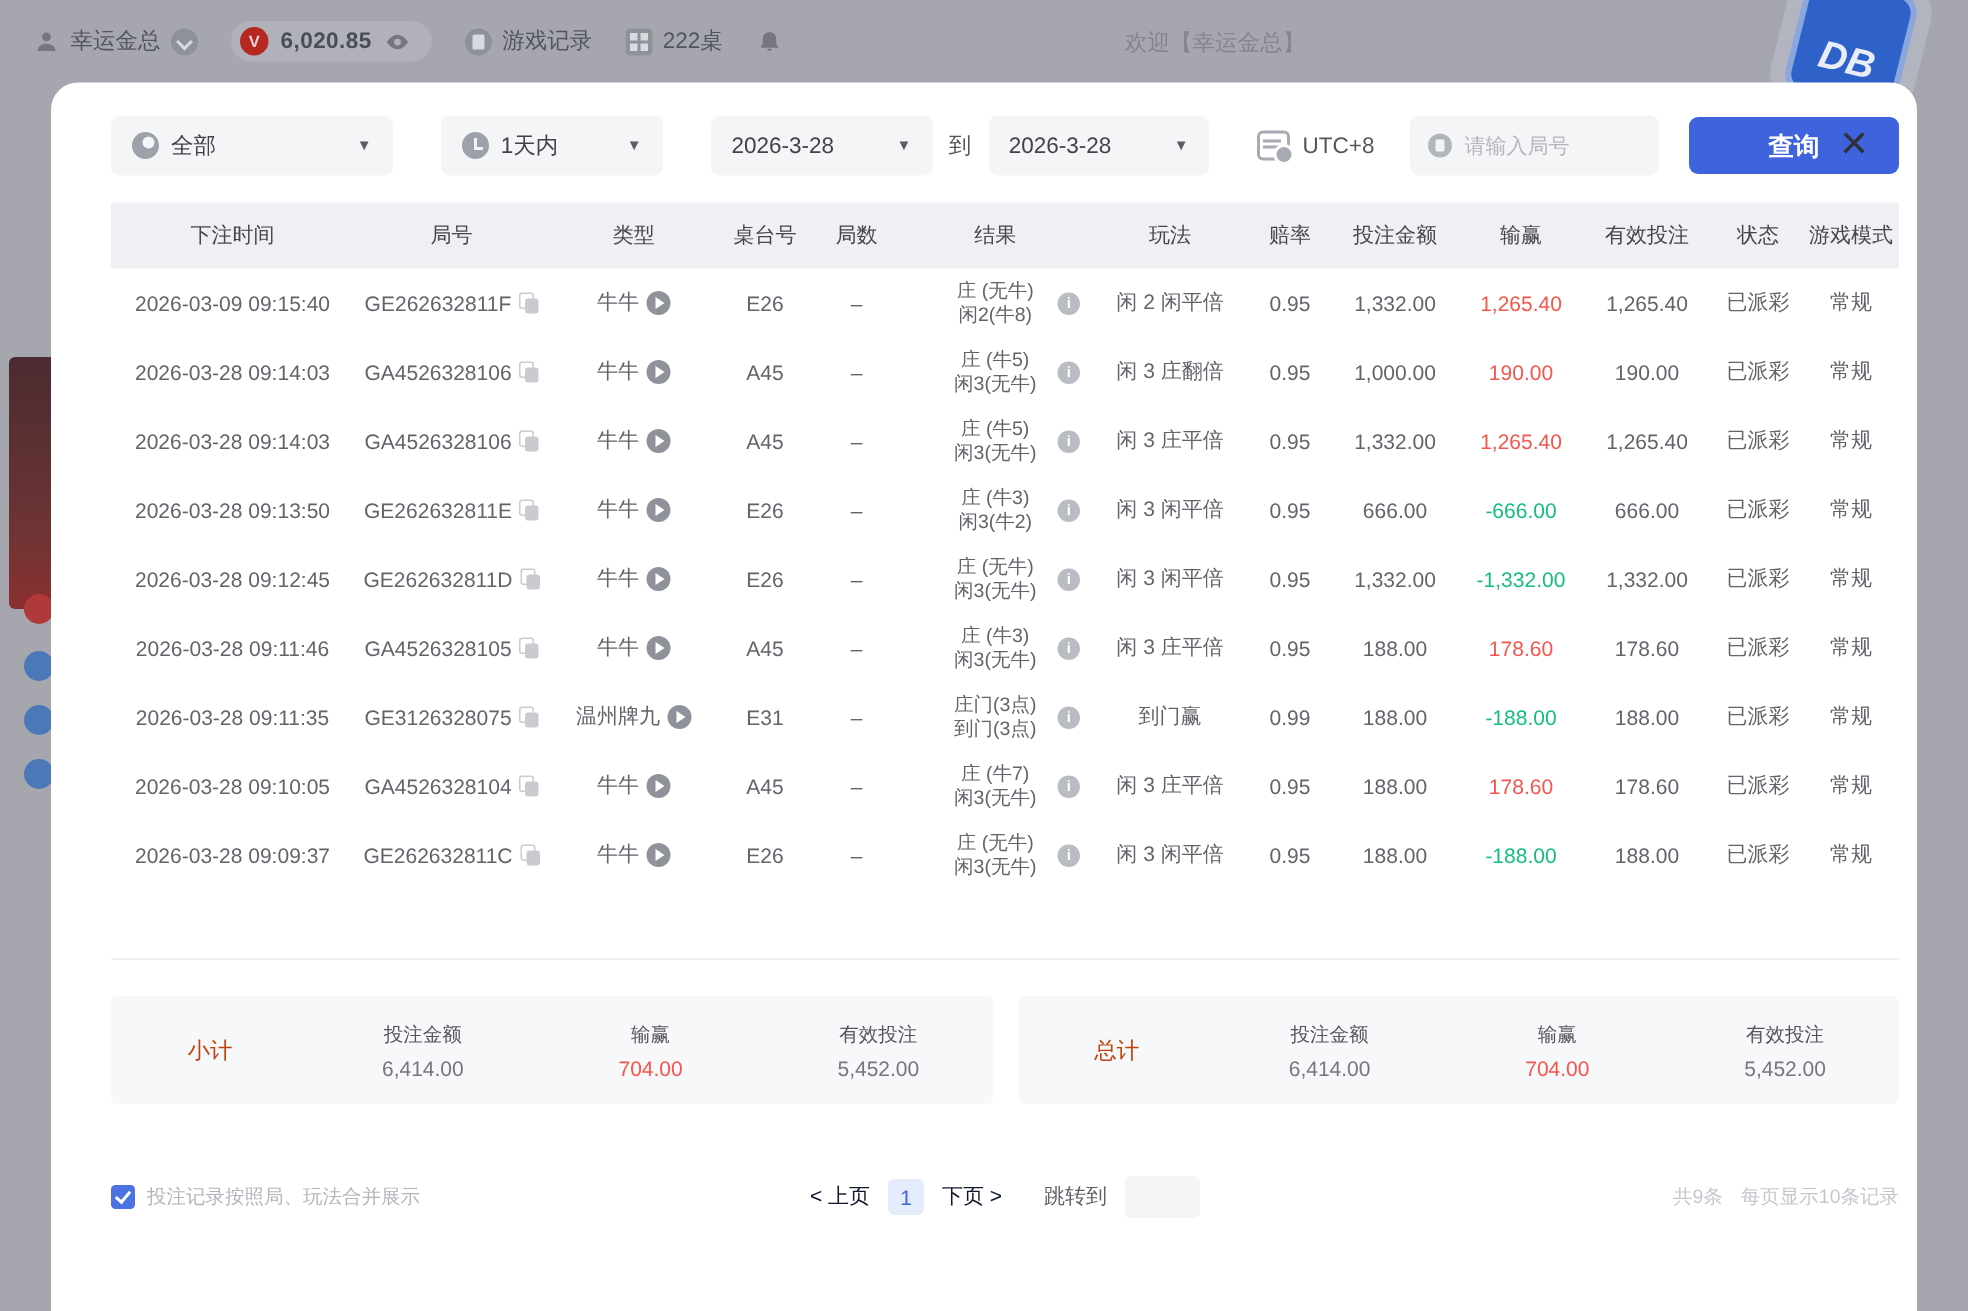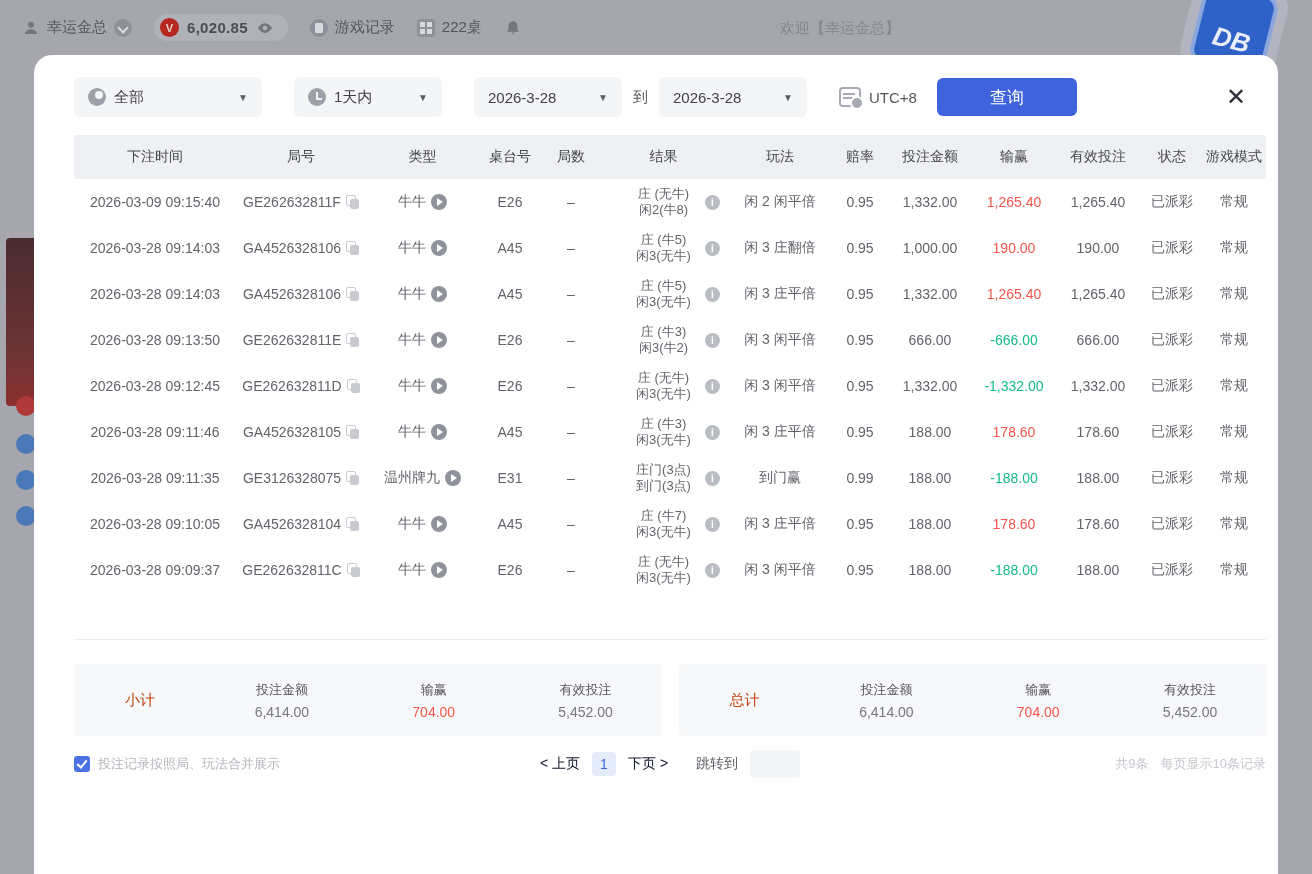--- a/index.html
+++ b/index.html
@@ -15,21 +15,21 @@
   .chev-circle::after { content:""; position:absolute; left:5px; top:5px; width:6px; height:6px; border-right:2px solid #d9dade; border-bottom:2px solid #d9dade; transform:rotate(45deg); }
   .balance-pill { display:flex; align-items:center; gap:8px; background:#b1b2b9; border-radius:16px; padding:4px 14px 4px 6px; margin-right:22px; }
   .coin { width:19px; height:19px; border-radius:50%; background:#b5271f; color:#e6d3d2; font-size:11px; font-weight:bold; display:flex; align-items:center; justify-content:center; }
   .balance-val { font-size:15px; color:#4b4d55; font-weight:bold; letter-spacing:.3px; }
   .doc-circle, .grid-circle { width:18px; height:18px; border-radius:50%; background:#8f919a; position:relative; }
   .doc-circle::after { content:""; position:absolute; left:5px; top:4px; width:8px; height:10px; background:#d9dade; border-radius:1px; }
   .grid-circle { border-radius:3px; }
   .grid-circle::after { content:""; position:absolute; left:3px; top:3px; width:12px; height:12px;
     background:linear-gradient(#d9dade,#d9dade) 0 0/5px 5px no-repeat, linear-gradient(#d9dade,#d9dade) 7px 0/5px 5px no-repeat,
     linear-gradient(#d9dade,#d9dade) 0 7px/5px 5px no-repeat, linear-gradient(#d9dade,#d9dade) 7px 7px/5px 5px no-repeat; }
-  .welcome { position:absolute; left:780px; top:19px; font-size:15px; color:#84858d; z-index:1; }
+  .welcome { position:absolute; left:750px; top:19px; font-size:15px; color:#84858d; z-index:1; }
   .db-badge { position:absolute; right:40px; top:-12px; width:76px; height:82px; background:#2f62c8; border:4px solid #8aa6dd; border-radius:14px; transform:rotate(14deg); z-index:1; display:flex; align-items:flex-end; justify-content:center; padding-bottom:10px; color:#e8edf8; font-weight:bold; font-style:italic; font-size:26px; box-shadow:0 0 0 10px rgba(200,208,225,.35); }
   .left-poster { position:absolute; left:6px; top:238px; width:28px; height:168px; background:linear-gradient(180deg,#4a2b30,#6e3434 70%,#8c2f2f); border-radius:4px 0 0 4px; z-index:1; }
   .left-dot { position:absolute; left:16px; width:20px; height:20px; border-radius:50%; z-index:1; }
 
   
   .modal { position:absolute; left:34px; top:55px; width:1244px; height:819px; background:#ffffff; border-radius:18px 18px 0 0; z-index:5; }
   .close-btn { position:absolute; top:26px; right:26px; width:32px; height:32px; border:none; background:transparent; font-size:24px; font-weight:300; color:#2f3138; cursor:pointer; line-height:32px; text-align:center; }
 
   .tabs { display:flex; gap:38px; margin:33px 0 0 40px; }
   .tab { font-size:21px; cursor:pointer; position:relative; padding-bottom:12px; }
@@ -49,21 +49,21 @@
   .clock-ic::after { content:""; position:absolute; left:8px; top:4px; width:4px; height:6px; border-left:2px solid #f4f5f7; border-bottom:2px solid #f4f5f7; }
   .tz { display:flex; align-items:center; margin-left:32px; font-size:15px; color:#55565c; }
   .cal-ic { width:22px; height:20px; border:2px solid #a7aab2; border-radius:4px; margin-right:8px; position:relative; }
   .cal-ic::before { content:""; position:absolute; left:2px; top:4px; width:12px; height:2px; background:#a7aab2; box-shadow:0 4px 0 #a7aab2; }
   .cal-ic::after { content:""; position:absolute; right:-5px; bottom:-5px; width:10px; height:10px; border-radius:50%; background:#a7aab2; border:2px solid #fff; }
   .search-box { display:flex; align-items:center; height:40px; width:166px; margin-left:24px; background:#f4f5f7; border-radius:6px; padding:0 12px; }
   .search-ic { width:16px; height:16px; border-radius:50%; background:#b3b5bd; position:relative; margin-right:8px; flex:none; }
   .search-ic::after { content:""; position:absolute; left:5px; top:4px; width:6px; height:8px; background:#f4f5f7; border-radius:1px; }
   .search-box input { border:none; background:transparent; outline:none; width:110px; font-size:14px; color:#42434a; font-family:inherit; }
   .search-box input::placeholder { color:#b6b7bd; }
-  .query-btn { width:140px; height:38px; margin-left:20px; background:#3e63dc; color:#fff; border:none; border-radius:6px; font-size:17px; cursor:pointer; font-family:inherit; }
+  .query-btn { width:140px; height:38px; margin-left:20px; background:#3e63dc; color:#fff; border:none; border-radius:6px; font-size:17px; cursor:pointer; font-family:inherit;font-weight:bold; }
 
   .table { margin:18px 0 0 40px; width:1192px; }
   .thead, .trow { display:grid; grid-template-columns:162px 130px 113px 62px 60px 125px 108px 52px 88px 80px 88px 60px 64px; align-items:center; }
   .thead { height:44px; background:#eef0f4; border-radius:2px; }
   .hcell { text-align:center; font-size:14px; color:#46474d; font-weight:500; }
   .trow { height:46px; }
   .cell { text-align:center; font-size:14px; color:#63646b; display:flex; align-items:center; justify-content:center; gap:5px; }
   .c-result { position:relative; }
   .rlines { display:flex; flex-direction:column; line-height:16px; font-size:13px; }
   .info-icon { position:absolute; right:6px; width:15px; height:15px; border-radius:50%; background:#b9bcc3; color:#fff; font-size:10px; font-weight:bold; line-height:15px; text-align:center; cursor:pointer; }
@@ -76,21 +76,21 @@
   .wl-green { color:#15bd7f !important; }
   .table-end { height:47px; border-bottom:1px solid #ececf0; }
 
   .summaries { display:flex; gap:17px; margin:24px 0 0 40px; width:1192px; }
   .scard { width:588px; height:72px; background:#f7f8fa; border-radius:4px; display:flex; align-items:center; }
   .slabel { width:132px; text-align:center; font-size:15px; color:#c2410c; }
   .stat { flex:1; text-align:center; }
   .stat .sl { font-size:13px; color:#55565c; margin-bottom:5px; }
   .stat .sv { font-size:14px; color:#76777e; }
 
-  .mfooter { display:flex; align-items:center; margin:14px 40px 0 40px; width:1192px; font-size:14px; }
+  .mfooter { display:flex; align-items:center; margin:48px 40px 0 40px; width:1192px; font-size:14px; }
   .fleft { flex:1; display:flex; align-items:center; gap:8px; }
   .checkbox { width:16px; height:16px; background:#4a72e2; border-radius:3px; position:relative; cursor:pointer; flex:none; }
   .checkbox::after { content:""; position:absolute; left:5px; top:2px; width:4px; height:8px; border-right:2px solid #fff; border-bottom:2px solid #fff; transform:rotate(40deg); }
   .merge-label { font-size:13px; color:#b4b5bc; }
   .fcenter { display:flex; align-items:center; gap:12px; color:#5f6066; }
   .page-btn { cursor:pointer; color:#0f172a; }
   .page-cur { width:24px; height:24px; background:#e4ebfa; color:#3e63dc; border-radius:4px; text-align:center; line-height:24px; cursor:pointer; }
   .jump-label { margin-left:16px; color:#5f6066; }
   .jump-input { width:50px; height:28px; background:#f4f5f7; border:none; border-radius:4px; outline:none; font-family:inherit; font-size:14px; text-align:center; color:#42434a; }
   .fright { flex:1; text-align:right; font-size:13px; color:#c6c7cd; display:flex; justify-content:flex-end; gap:12px; }
@@ -162,20 +162,24 @@
       <span class="caret">▼</span>
     </div>
     <span class="to-label">到</span>
     <div class="sel sel-date">
       <span>2026-3-28</span>
       <span class="caret">▼</span>
     </div>
     <div class="tz">
       <span class="cal-ic"></span>
       <span>UTC+8</span>
+    </div>
+    <div class="search-box">
+      <span class="search-ic"></span>
+      <input type="text" placeholder="请输入局号" style="">
     </div>
     <button class="query-btn">查询</button>
   </div>
 
   <div class="table">
     <div class="thead" id="thead">
         <div class="hcell">下注时间</div>
         <div class="hcell">局号</div>
         <div class="hcell">类型</div>
         <div class="hcell">桌台号</div>

